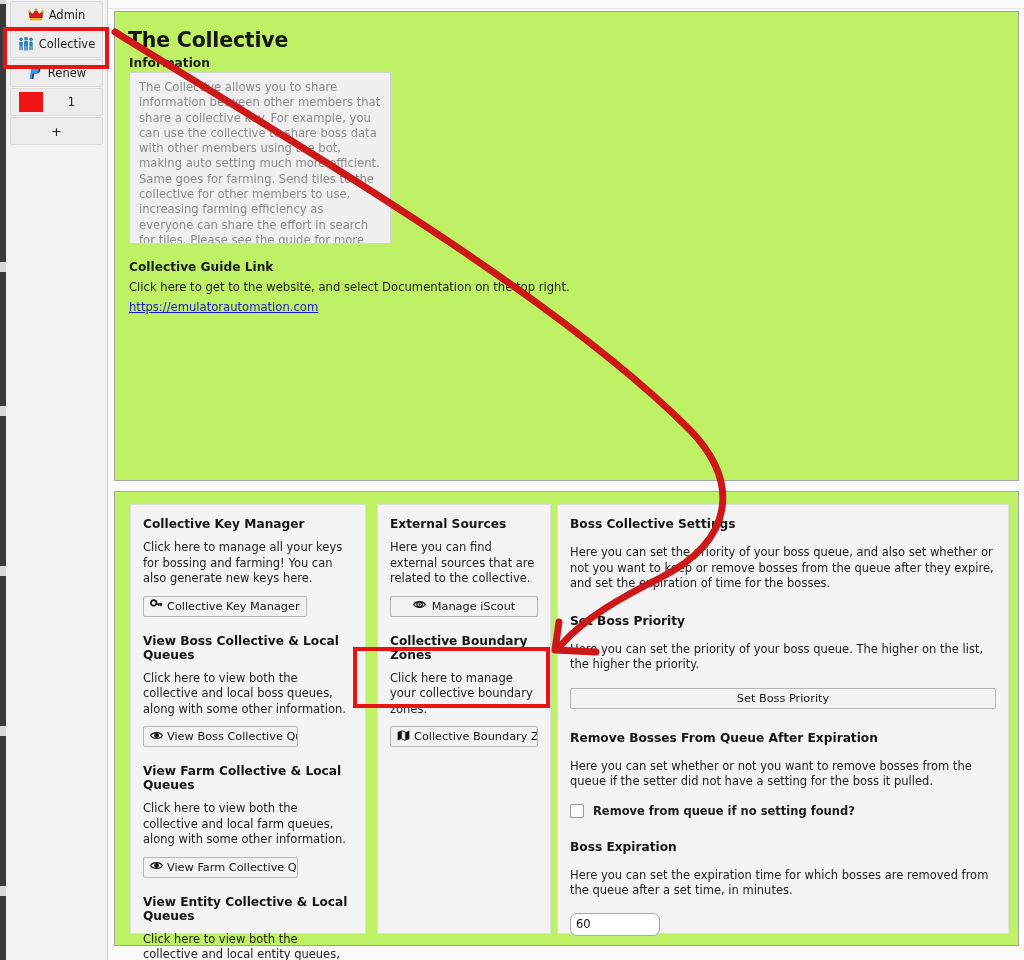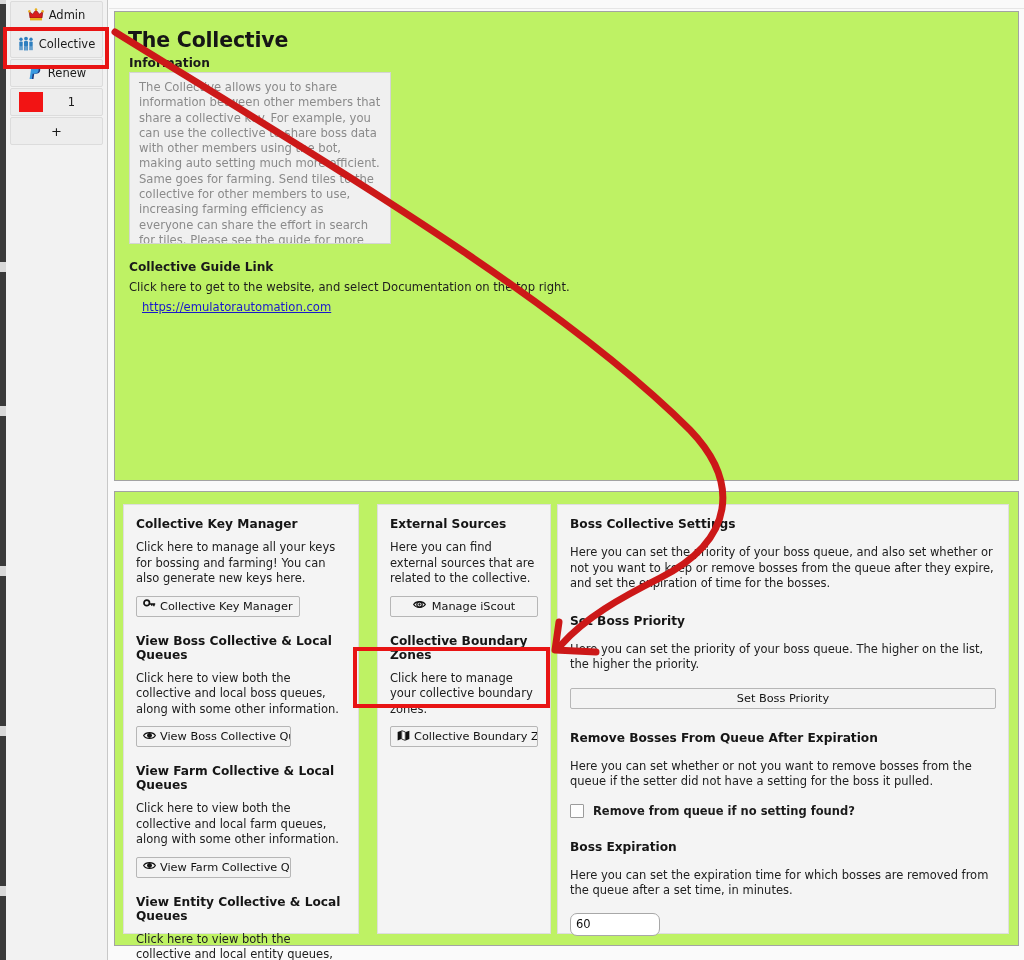--- a/index.html
+++ b/index.html
@@ -106,31 +106,31 @@
     overflow: hidden;
   }
   #guide-head { position: absolute; left: 14px; top: 248px; }
   #guide-desc {
     position: absolute; left: 14px; top: 268px;
     font-size: 11.6px; color: #1d1d1d;
   }
   #guide-link {
     position: absolute; left: 14px; top: 288px;
     font-size: 11.6px; color: #1919cc;
-    text-decoration: underline; cursor: pointer; margin-left: 13px;
+    text-decoration: underline; cursor: pointer;
   }
 
   
   .card {
     position: absolute;
     background: #f4f4f4;
     border: 1px solid #dedede;
     padding: 12px 12px 10px 12px;
   }
-  #card-key  { left: 8px;  top: 12px; width: 236px; height: 430px; }
+  #card-key  { left: 15px;  top: 12px; width: 236px; height: 430px; }
   #card-ext  { left: 262px; top: 12px; width: 174px; height: 430px; }
   #card-boss { left: 442px; top: 12px; width: 452px; height: 430px; }
 
   .card h3 {
     margin: 0 0 9px 0;
     font-size: 12.2px; font-weight: bold; color: #151515;
   }
   .card h3.gap { margin-top: 17px; }
   .card p {
     margin: 8px 0 9px 0;

